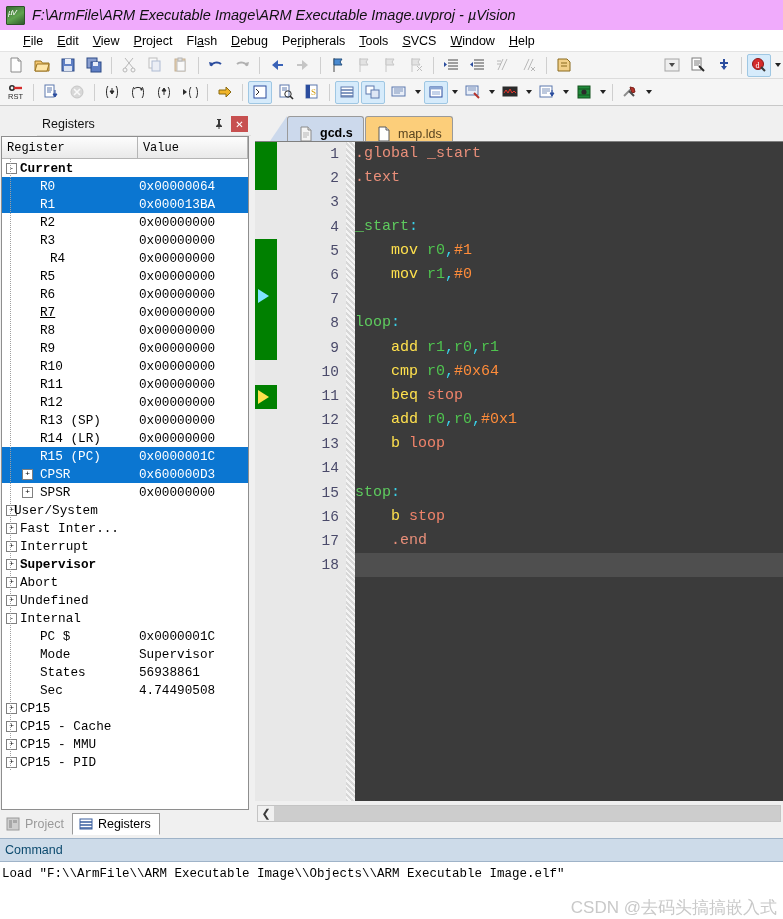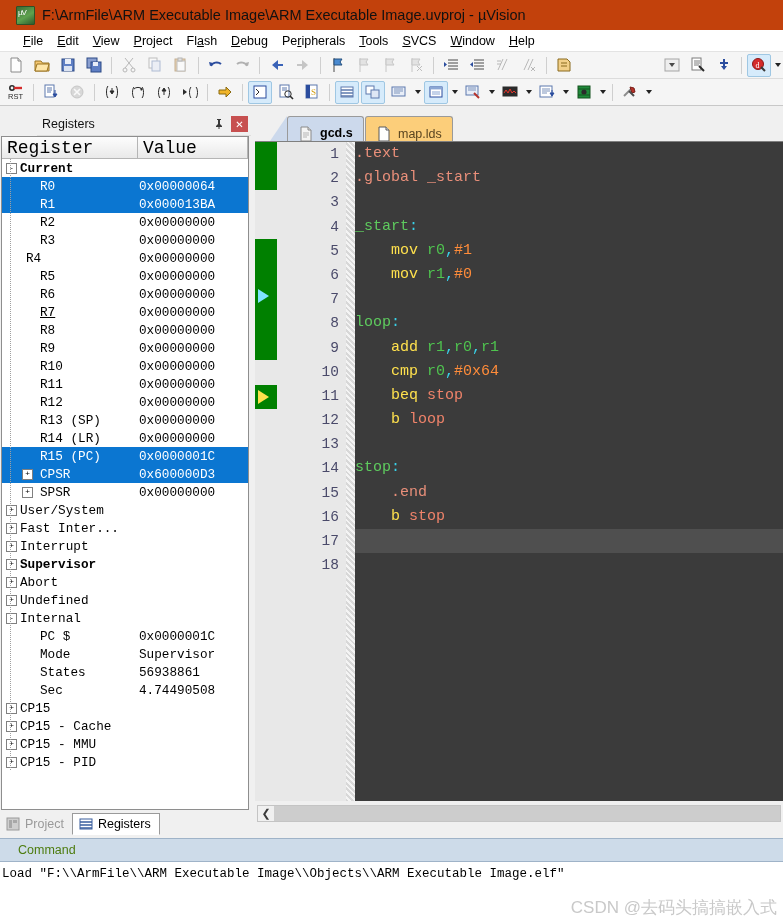--- a/index.html
+++ b/index.html
@@ -6,21 +6,21 @@
   body{
     width:783px;height:919px;overflow:hidden;
     background:#ffffff;
     font-family:"Liberation Sans",sans-serif;
     font-size:12px;color:#000;
     -webkit-font-smoothing:none;
   }
   .app{position:relative;width:783px;height:919px;background:#f0f0f0;}
 
   
-  .titlebar{height:30px;background:#c2410c;display:flex;align-items:center;padding-left:16px;}
+  .titlebar{height:30px;background:#f0abfc;display:flex;align-items:center;padding-left:6px;font-style:italic;}
   .title-ico{width:17px;height:17px;margin-right:7px;position:relative;flex:none;
     background:linear-gradient(150deg,#3a6b35 0%,#5fa24f 55%,#2f5a2c 100%);
     border:1px solid #2d5128;border-radius:1px;}
   .title-ico:after{content:"\00B5V";position:absolute;left:1px;top:1px;font-size:8px;color:#fff;
     font-family:"Liberation Sans",sans-serif;letter-spacing:-1px;}
   .title-text{font-size:14.5px;color:#111;font-family:"Liberation Sans",sans-serif;}
 
   
   .menubar{height:21px;background:#ffffff;display:flex;align-items:center;padding-left:16px;
     border-bottom:1px solid #e3e3e3;}
@@ -54,21 +54,21 @@
     padding-left:5px;font-size:12.5px;color:#111;border-bottom:1px solid #dededd;}
   .dock-btns{margin-left:auto;display:flex;align-items:center;padding-right:3px;}
   .pinbtn{width:17px;height:17px;display:flex;align-items:center;justify-content:center;}
   .closebtn{width:17px;height:16px;background:#c75050;color:#fff;font-size:10px;
     display:flex;align-items:center;justify-content:center;margin-left:4px;
     font-family:"Liberation Sans",sans-serif;}
 
   .regbox{position:absolute;left:1px;top:23px;width:248px;height:674px;background:#fff;
     border:1px solid #8e8e8e;box-sizing:border-box;overflow:hidden;}
   .reghdr{display:flex;height:21px;background:#f0f0f0;border-bottom:1px solid #b5b5b5;}
-  .reghdr div{font-family:"Liberation Mono",monospace;font-size:18px;color:#000;
+  .reghdr div{font-family:"Liberation Mono",monospace;font-size:12px;color:#000;
     display:flex;align-items:center;padding-left:5px;border-right:1px solid #b5b5b5;
     background:linear-gradient(#fdfdfd,#e9e9e9);box-sizing:border-box;}
   .rh1{width:137px;}
   .rh2{width:111px;}
 
   .rows{position:relative;font-family:"Liberation Mono",monospace;font-size:12.7px;}
   .row{height:18px;display:flex;align-items:center;position:relative;white-space:nowrap;}
   .row.sel{background:#0b76d1;color:#fff;}
   .row.sel .val{color:#fff;}
   .twisty{position:absolute;width:9px;height:9px;border:1px solid #808080;background:#fff;
@@ -128,22 +128,22 @@
 
   .hscroll{position:absolute;left:0;right:0;bottom:0;height:33px;background:#f0f0f0;}
   .hsbar{position:absolute;left:2px;right:2px;top:3px;height:17px;background:#f0f0f0;
     border:1px solid #c4c4c4;display:flex;align-items:center;box-sizing:border-box;}
   .hsleft{width:16px;height:15px;display:flex;align-items:center;justify-content:center;
     font-size:11px;color:#3a3a3a;}
   .hsthumb{flex:1;height:15px;background:#cdcdcd;}
 
   
   .cmdpanel{position:absolute;left:0;top:838px;right:0;height:81px;background:#fff;}
-  .cmdhdr{height:22px;background:#cddbe9;display:flex;align-items:center;padding-left:18px;
-    font-size:12.5px;color:#4d7c0f;border-top:1px solid #9fb3c8;border-bottom:1px solid #9fb3c8;}
+  .cmdhdr{height:22px;background:#cddbe9;display:flex;align-items:center;padding-left:5px;
+    font-size:12.5px;color:#0c4a6e;border-top:1px solid #9fb3c8;border-bottom:1px solid #9fb3c8;}
   .cmdbody{position:relative;height:58px;background:#fff;
     font-family:"Liberation Mono",monospace;font-size:12.5px;padding:5px 0 0 2px;}
   .watermark{position:absolute;right:6px;bottom:6px;color:#c9c9c9;font-size:17px;
     font-family:"Liberation Sans",sans-serif;}
 </style>
 </head>
 <body>
 
 <div class="app">
 
@@ -530,21 +530,21 @@
             </div>
             <div class="row">
               <span class="name" style="left: 38px;">R2</span>
               <span class="val">0x00000000</span>
             </div>
             <div class="row">
               <span class="name" style="left: 38px;">R3</span>
               <span class="val">0x00000000</span>
             </div>
             <div class="row">
-              <span class="name" style="left: 24px;">R4</span>
+              <span class="name" style="left: 48px;">R4</span>
               <span class="val">0x00000000</span>
             </div>
             <div class="row">
               <span class="name" style="left: 38px;">R5</span>
               <span class="val">0x00000000</span>
             </div>
             <div class="row">
               <span class="name" style="left: 38px;">R6</span>
               <span class="val">0x00000000</span>
             </div>
@@ -589,21 +589,21 @@
               <span class="name" style="left: 38px;">CPSR</span>
               <span class="val">0x600000D3</span>
             </div>
             <div class="row">
               <span class="twisty" style="left: 20px;">+</span>
               <span class="name" style="left: 38px;">SPSR</span>
               <span class="val">0x00000000</span>
             </div>
             <div class="row">
               <span class="twisty" style="left: 4px;">+</span>
-              <span class="name" style="left: 18px;">User/System</span>
+              <span class="name" style="left: 12px;">User/System</span>
             </div>
             <div class="row">
               <span class="twisty" style="left: 4px;">+</span>
               <span class="name" style="left: 18px;">Fast Inter...</span>
             </div>
             <div class="row">
               <span class="twisty" style="left: 4px;">+</span>
               <span class="name" style="left: 18px;">Interrupt</span>
             </div>
             <div class="row">
@@ -720,36 +720,37 @@
             <div class="lnum">12</div>
             <div class="lnum">13</div>
             <div class="lnum">14</div>
             <div class="lnum">15</div>
             <div class="lnum">16</div>
             <div class="lnum">17</div>
             <div class="lnum">18</div>
           </div>
         <div class="hatch"></div>
         <div class="codearea" id="codearea">
+            <div class="ln"><span class="k-dir">.global </span><span class="k-dir">_start</span></div>
             <div class="ln"><span class="k-dir">.text</span></div>
-            <div class="ln"><span class="k-dir">.global </span><span class="k-dir">_start</span></div>
             <div class="ln">&nbsp;</div>
             <div class="ln"><span class="k-lbl">_start</span><span class="k-col">:</span></div>
             <div class="ln"><span class="k-mn">    mov </span><span class="k-reg">r0</span><span class="k-col">,</span><span class="k-imm">#1</span></div>
             <div class="ln"><span class="k-mn">    mov </span><span class="k-reg">r1</span><span class="k-col">,</span><span class="k-imm">#0</span></div>
             <div class="ln">&nbsp;</div>
             <div class="ln"><span class="k-lbl">loop</span><span class="k-col">:</span></div>
             <div class="ln"><span class="k-mn">    add </span><span class="k-reg">r1</span><span class="k-col">,</span><span class="k-reg">r0</span><span class="k-col">,</span><span class="k-reg">r1</span></div>
             <div class="ln"><span class="k-mn">    cmp </span><span class="k-reg">r0</span><span class="k-col">,</span><span class="k-imm">#0x64</span></div>
             <div class="ln"><span class="k-mn">    beq </span><span class="k-tgt">stop</span></div>
+            <div class="ln"><span class="k-mn">    add </span><span class="k-reg">r0</span><span class="k-col">,</span><span class="k-reg">r0</span><span class="k-col">,</span><span class="k-imm">#0x1</span></div>
             <div class="ln"><span class="k-mn">    b </span><span class="k-tgt">loop</span></div>
             <div class="ln">&nbsp;</div>
             <div class="ln"><span class="k-lbl">stop</span><span class="k-col">:</span></div>
+            <div class="ln"><span class="k-mn">    b </span><span class="k-tgt">stop</span></div>
             <div class="ln"><span class="k-dir">    .end</span></div>
-            <div class="ln"><span class="k-mn">    b </span><span class="k-tgt">stop</span></div>
             <div class="ln cur">&nbsp;</div>
           </div>
       </div>
 
       <div class="hscroll">
         <div class="hsbar">
           <div class="hsleft">❮</div>
           <div class="hsthumb"></div>
         </div>
       </div>

